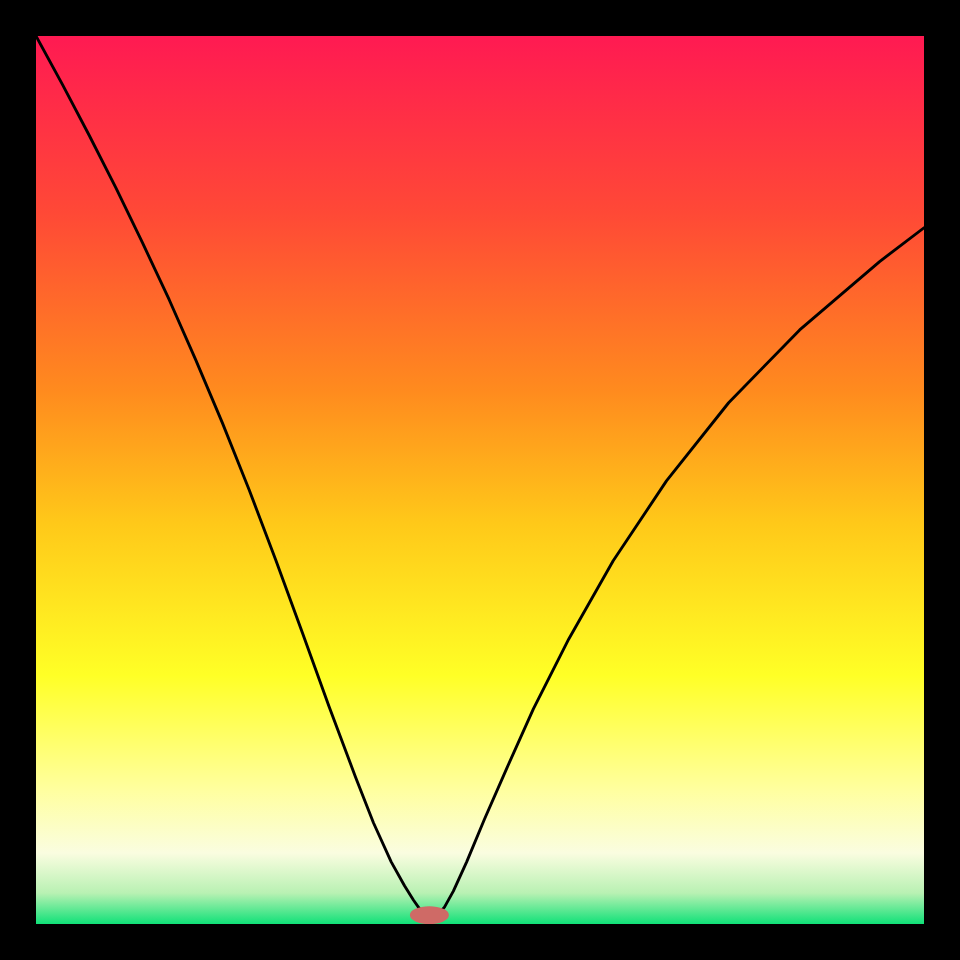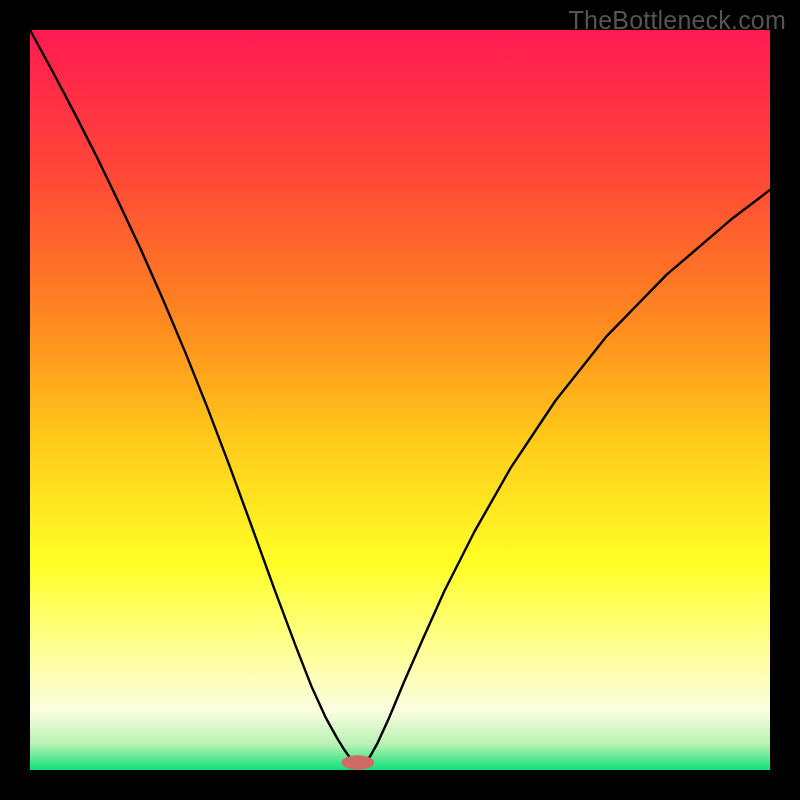--- a/index.html
+++ b/index.html
@@ -35,21 +35,20 @@
     height: 740px;
   }
   .plot svg {
     display: block;
   }
 </style>
 </head>
 <body>
 
 <div class="frame">
-  <div class="watermark">TheBottleneck.com</div>
 
   <div class="plot">
     <svg id="chart-svg" width="740" height="740" viewBox="0 0 740 740">
       <defs>
         <linearGradient id="bg-grad" x1="0" y1="0" x2="0" y2="1">
             <stop offset="0.00%" stop-color="#ff1a52"></stop>
             <stop offset="20.00%" stop-color="#ff4936"></stop>
             <stop offset="40.00%" stop-color="#ff8b1e"></stop>
             <stop offset="55.00%" stop-color="#ffc919"></stop>
             <stop offset="72.00%" stop-color="#ffff26"></stop>

